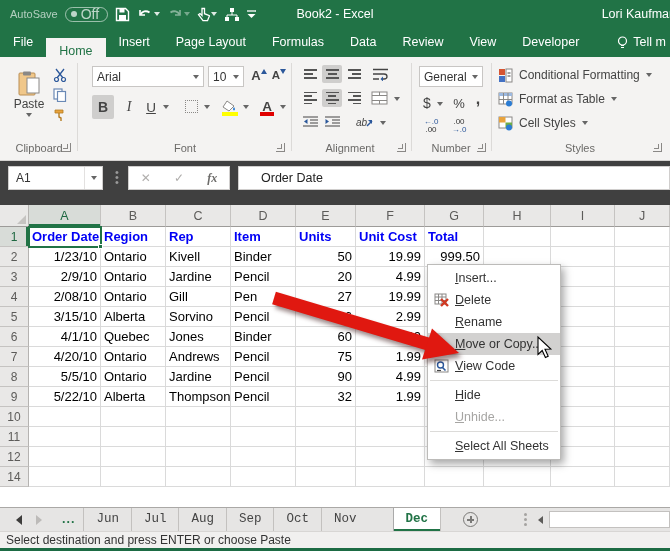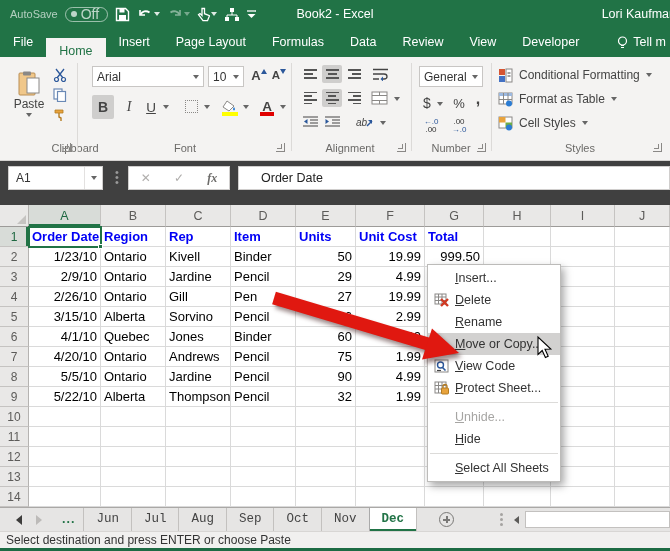--- a/index.html
+++ b/index.html
@@ -102,21 +102,21 @@
   .msep { height:1px; background:#dcdbd9; margin:3px 2px; }
 
   
   .sheetbar { position:absolute; left:0; top:507px; width:670px; height:24px; background:#e6e5e4;
               border-top:1px solid #aaa8a6; display:flex; align-items:stretch; font-size:12.5px; color:#444; }
   .snav { display:flex; align-items:center; gap:14px; padding:0 12px 0 16px; }
   .tri-l { width:0; height:0; border-top:5px solid transparent; border-bottom:5px solid transparent; border-right:6px solid #3d3c3b; }
   .tri-r { width:0; height:0; border-top:5px solid transparent; border-bottom:5px solid transparent; border-left:6px solid #bdbbb9; }
   .soverflow { color:#217346; font-weight:bold; letter-spacing:1px; padding:0 8px; line-height:22px; }
   .stab { padding:0 12px; line-height:23px; border-left:1px solid #c3c1bf; white-space:nowrap;font-family:Liberation Mono, monospace; }
-  .stab:last-of-type { border-right:1px solid #c3c1bf; }
+  .stab:last-of-type { border-right:1px solid #c3c1bf;margin-left:24px; }
   .stab.active { background:#fff; color:#217346; font-weight:bold; box-shadow:inset 0 -2px 0 #217346; border-left:1px solid #aaa; }
   .newsheet { width:15px; height:15px; border:1px solid #7a7977; border-radius:50%; margin:4px 0 0 22px;
               position:relative; flex:0 0 15px; }
   .newsheet::before, .newsheet::after { content:""; position:absolute; background:#7a7977; }
   .newsheet::before { left:3px; right:3px; top:6px; height:1.5px; }
   .newsheet::after { top:3px; bottom:3px; left:6px; width:1.5px; }
   .dots3 { width:4px; margin-left:46px; display:flex; flex-direction:column; justify-content:center; gap:2px; }
   .dots3 i { width:3px; height:3px; border-radius:50%; background:#a5a3a1; }
   .hscroll { display:flex; align-items:center; margin-left:10px; flex:1; }
   .hscroll .btn-l { width:0; height:0; border-top:4px solid transparent; border-bottom:4px solid transparent;
@@ -231,21 +231,21 @@
           <rect x="1" y="1" width="8" height="10" fill="#fff" stroke="#6a89b5" stroke-width="1.2"></rect>
           <rect x="4.5" y="3.5" width="8" height="10" fill="#fff" stroke="#6a89b5" stroke-width="1.2"></rect>
         </svg>
     </div>
     <div class="btn" style="left:50px; top:50px; width:20px; height:16px;">
       <svg width="14" height="14" viewBox="0 0 14 14">
           <path d="M2 2 h8 v3 h-8 z" fill="#e8a33d" stroke="#b57c22" stroke-width=".8"></path>
           <path d="M6 5 v4 l2 1 v3" fill="none" stroke="#b57c22" stroke-width="1.4"></path>
         </svg>
     </div>
-    <div class="glabel" style="left:8px; width:62px;margin-left:36px;">Clipboard</div>
+    <div class="glabel" style="left:8px; width:62px;">Clipboard</div>
     <div class="launcher" style="left:62px;"></div>
     <div class="gsep" style="left:77px;"></div>
 
     <div class="combo" style="left:92px; top:9px; width:112px;">
       <span>Arial</span>
         <span class="caret"></span>
     </div>
     <div class="combo" style="left:208px; top:9px; width:36px;">
       <span>10</span>
         <span class="caret"></span>
@@ -492,30 +492,30 @@
         <div class="cell" style="width: 67px;"></div>
         <div class="cell" style="width: 64px;"></div>
         <div class="cell" style="width: 55px;"></div>
       </div>
       <div class="grow">
         <div class="rnum">3</div>
         <div class="cell r" style="width: 72px;">2/9/10</div>
         <div class="cell" style="width: 65px;">Ontario</div>
         <div class="cell" style="width: 65px;">Jardine</div>
         <div class="cell" style="width: 65px;">Pencil</div>
-        <div class="cell r" style="width: 60px;">29</div>
+        <div class="cell r" style="width: 60px;">20</div>
         <div class="cell r" style="width: 69px;">4.99</div>
         <div class="cell r" style="width: 59px;"></div>
         <div class="cell" style="width: 67px;"></div>
         <div class="cell" style="width: 64px;"></div>
         <div class="cell" style="width: 55px;"></div>
       </div>
       <div class="grow">
         <div class="rnum">4</div>
-        <div class="cell r" style="width: 72px;">2/26/10</div>
+        <div class="cell r" style="width: 72px;">2/08/10</div>
         <div class="cell" style="width: 65px;">Ontario</div>
         <div class="cell" style="width: 65px;">Gill</div>
         <div class="cell" style="width: 65px;">Pen</div>
         <div class="cell r" style="width: 60px;">27</div>
         <div class="cell r" style="width: 69px;">19.99</div>
         <div class="cell r" style="width: 59px;"></div>
         <div class="cell" style="width: 67px;"></div>
         <div class="cell" style="width: 64px;"></div>
         <div class="cell" style="width: 55px;"></div>
       </div>
@@ -605,33 +605,20 @@
         <div class="cell" style="width: 65px;"></div>
         <div class="cell" style="width: 60px;"></div>
         <div class="cell" style="width: 69px;"></div>
         <div class="cell" style="width: 59px;"></div>
         <div class="cell" style="width: 67px;"></div>
         <div class="cell" style="width: 64px;"></div>
         <div class="cell" style="width: 55px;"></div>
       </div>
       <div class="grow">
         <div class="rnum">12</div>
-        <div class="cell" style="width: 72px;"></div>
-        <div class="cell" style="width: 65px;"></div>
-        <div class="cell" style="width: 65px;"></div>
-        <div class="cell" style="width: 65px;"></div>
-        <div class="cell" style="width: 60px;"></div>
-        <div class="cell" style="width: 69px;"></div>
-        <div class="cell" style="width: 59px;"></div>
-        <div class="cell" style="width: 67px;"></div>
-        <div class="cell" style="width: 64px;"></div>
-        <div class="cell" style="width: 55px;"></div>
-      </div>
-      <div class="grow">
-        <div class="rnum">13</div>
         <div class="cell" style="width: 72px;"></div>
         <div class="cell" style="width: 65px;"></div>
         <div class="cell" style="width: 65px;"></div>
         <div class="cell" style="width: 65px;"></div>
         <div class="cell" style="width: 60px;"></div>
         <div class="cell" style="width: 69px;"></div>
         <div class="cell" style="width: 59px;"></div>
         <div class="cell" style="width: 67px;"></div>
         <div class="cell" style="width: 64px;"></div>
         <div class="cell" style="width: 55px;"></div>
@@ -713,39 +700,28 @@
         <span class="ic">
           <svg width="15" height="14" viewBox="0 0 15 14">
             <rect x="1" y="1" width="13" height="12" fill="#fff" stroke="#8a8886"></rect>
             <circle cx="6.5" cy="6" r="3" fill="none" stroke="#2b579a" stroke-width="1.4"></circle>
             <path d="M8.5 8.5 L11.5 11.5" stroke="#2b579a" stroke-width="1.6"></path>
             <path d="M3 11.5 h4" stroke="#444" stroke-width="1.2"></path>
           </svg>
         </span>
         <span><u>V</u>iew Code</span>
       </div>
+      <div class="msep"></div>
       <div class="mi">
-        <span class="ic">
-          <svg width="15" height="14" viewBox="0 0 15 14">
-            <rect x="1" y="1" width="11" height="11" fill="#fff" stroke="#8a8886"></rect>
-            <path d="M1 4.5 h11 M1 8 h11 M4.5 1 v11 M8 1 v11" stroke="#8a8886" stroke-width="1"></path>
-            <rect x="7.5" y="7" width="7" height="6" rx="1" fill="#e8a33d" stroke="#b57c22"></rect>
-            <path d="M9 7 v-1.5 a2 2 0 0 1 4 0 V7" fill="none" stroke="#b57c22" stroke-width="1.3"></path>
-          </svg>
-        </span>
-        <span><u>P</u>rotect Sheet...</span>
-      </div>
-      <div class="msep"></div>
+        <span class="ic"></span>
+        <span><u>H</u>ide</span>
+      </div>
       <div class="mi dis">
         <span class="ic"></span>
         <span><u>U</u>nhide...</span>
-      </div>
-      <div class="mi">
-        <span class="ic"></span>
-        <span><u>H</u>ide</span>
       </div>
       <div class="msep"></div>
       <div class="mi">
         <span class="ic"></span>
         <span><u>S</u>elect All Sheets</span>
       </div>
     </div>
 
   <svg class="overlay" viewBox="0 0 670 551">
     <g style="filter:drop-shadow(3px 4px 2px rgba(40,0,0,.45));">

